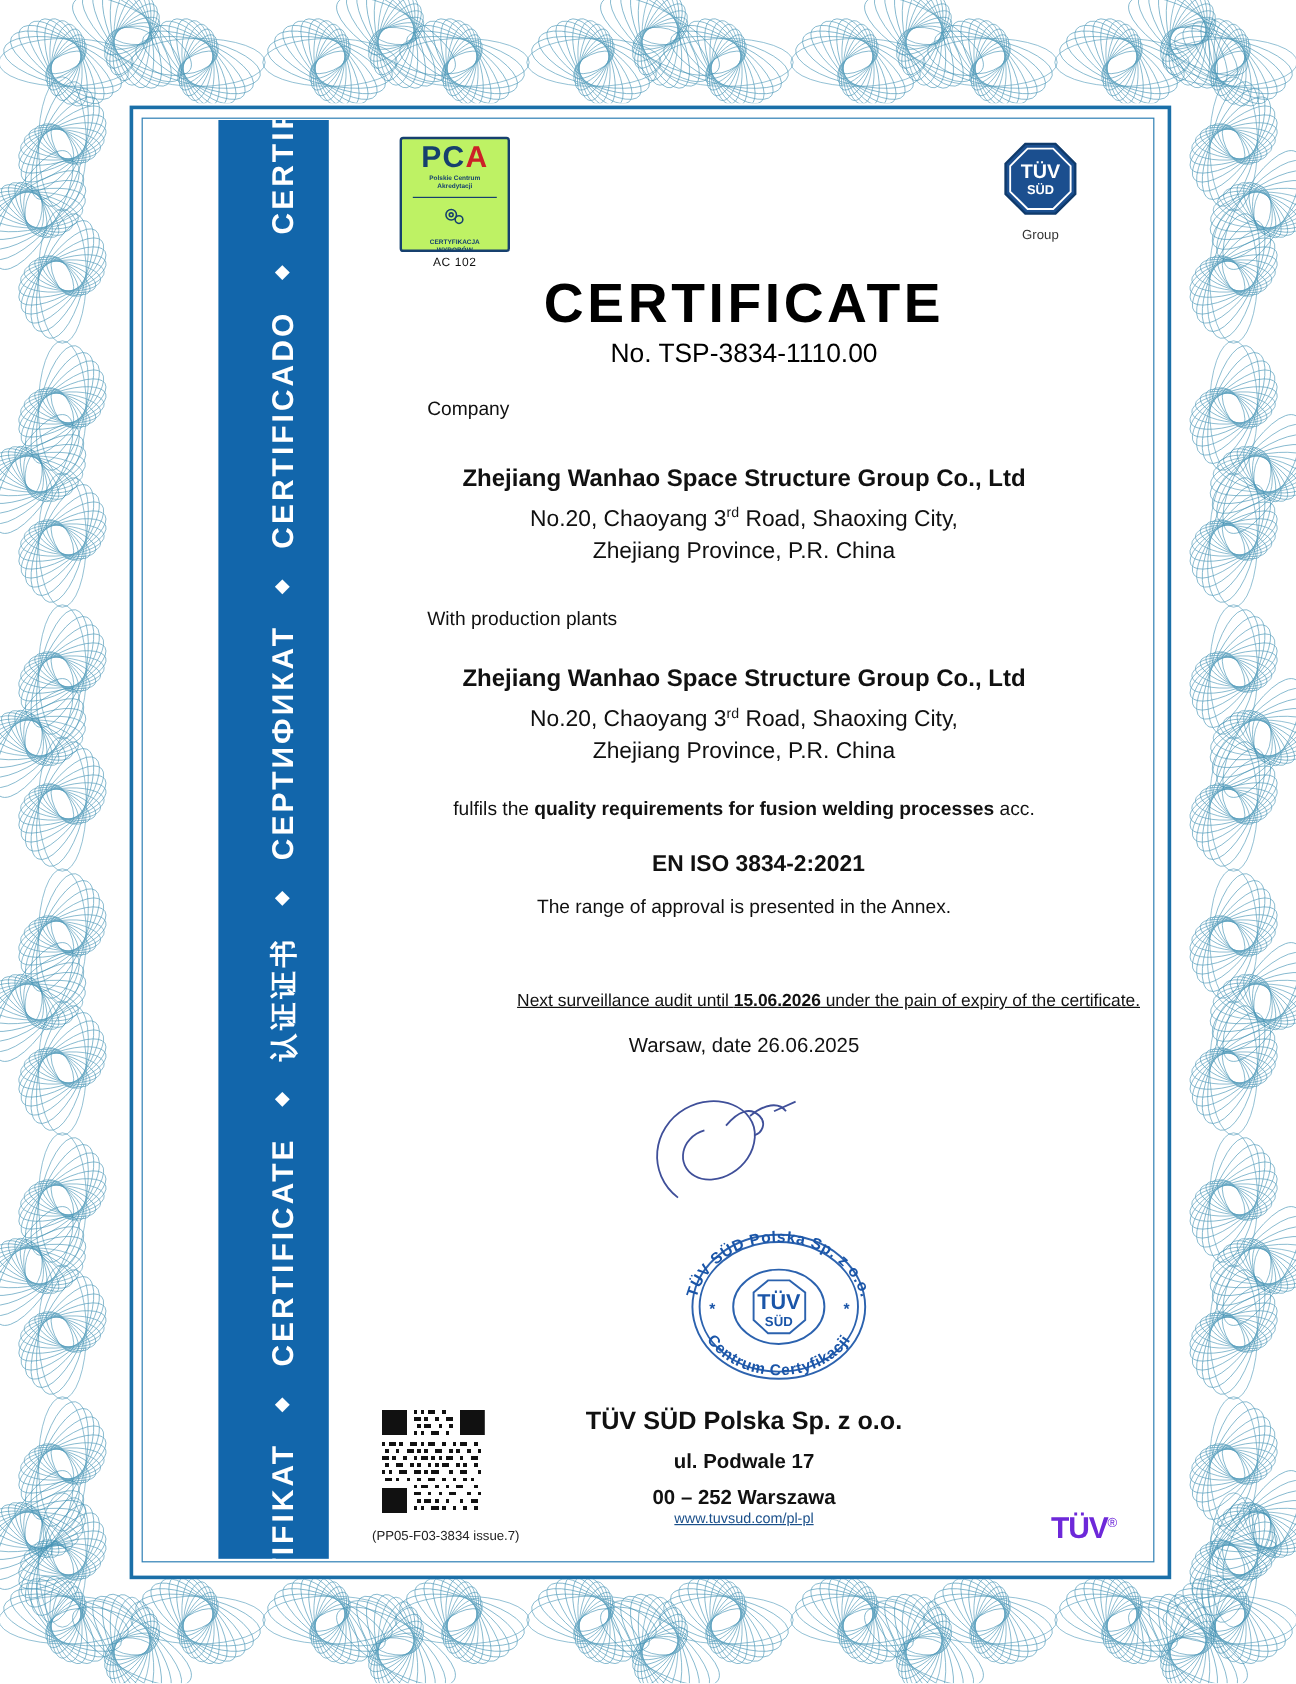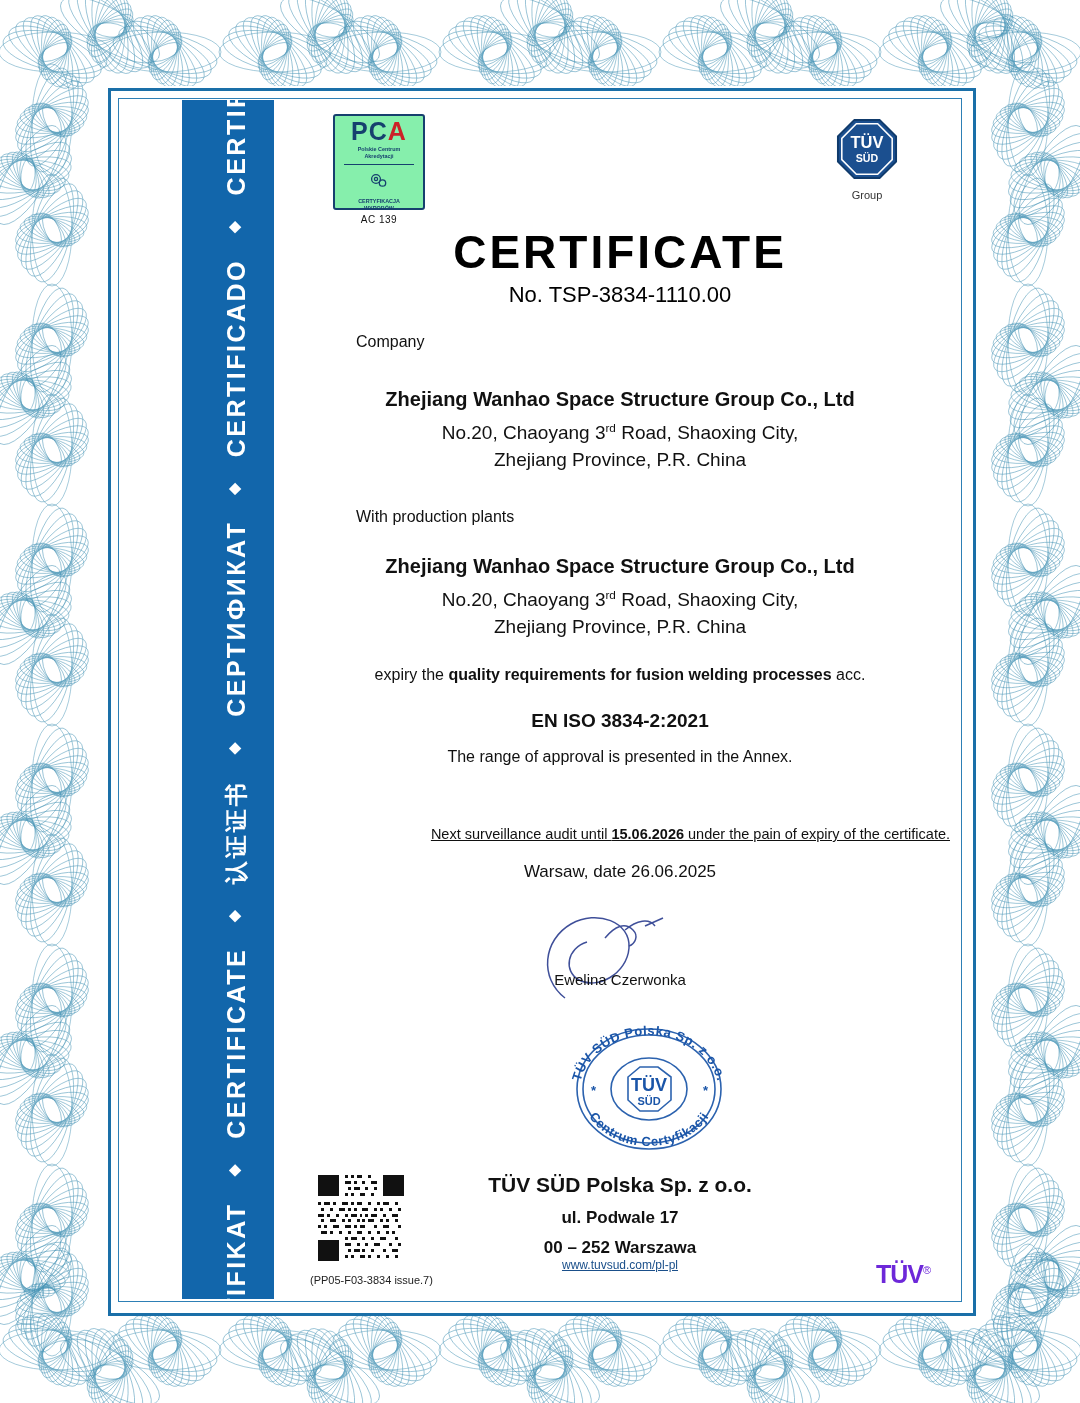--- a/index.html
+++ b/index.html
@@ -101,21 +101,21 @@
     width: 98px;
     text-align: center;
   }
   .pca-box {
     width: 88px;
     height: 92px;
     border: 2px solid #16406e;
     border-radius: 3px;
     margin: 0 auto;
     position: relative;
-    background: #86efac;
+    background: #bef264;
   }
   .pca-word {
     font-weight: bold;
     font-size: 25px;
     letter-spacing: 1px;
     color: #16406e;
     margin-top: 3px;
     line-height: 1;
   }
   .pca-word .red { color: #cc2027; }
@@ -233,21 +233,21 @@
     position: absolute;
     left: 0;
     top: 566px;
     width: 660px;
     text-align: center;
     font-size: 16px;
   }
   .line-fulfils b { font-weight: bold; }
   .standard {
     position: absolute;
-    left: 0;
+    left: 12px;
     top: 610px;
     width: 660px;
     text-align: center;
     font-size: 19px;
     font-weight: bold;
   }
   .line-annex {
     position: absolute;
     left: 0;
     top: 648px;
@@ -504,21 +504,21 @@
             <circle cx="9" cy="10" r="4.4"></circle>
             <circle cx="15.5" cy="14" r="3.2"></circle>
             <circle cx="9" cy="10" r="1.6"></circle>
           </g>
         </svg>
         <div class="pca-sub2">
           <div>CERTYFIKACJA</div>
           <div>WYROBÓW</div>
         </div>
       </div>
-      <div class="pca-ac">AC 139</div>
+      <div class="pca-ac">AC 102</div>
     </div>
 
     <div class="tuv-top">
       <svg class="tuv-oct" viewBox="0 0 64 64">
         <polygon points="19,2 45,2 62,19 62,45 45,62 19,62 2,45 2,19" fill="#1b4f8f" stroke="#0f3a6b" stroke-width="2"></polygon>
         <polygon points="21,6 43,6 58,21 58,43 43,58 21,58 6,43 6,21" fill="none" stroke="#ffffff" stroke-width="1.6"></polygon>
         <text x="32" y="31" text-anchor="middle" fill="#ffffff" font-family="Liberation Sans, sans-serif" font-size="17" font-weight="bold">TÜV</text>
         <text x="32" y="45" text-anchor="middle" fill="#ffffff" font-family="Liberation Sans, sans-serif" font-size="11" font-weight="bold">SÜD</text>
       </svg>
       <div class="tuv-polska">Group</div>
@@ -538,38 +538,37 @@
 
     <div class="lbl-plants">With production plants</div>
     <div class="block-plants">
       <div class="org-name">Zhejiang Wanhao Space Structure Group Co., Ltd</div>
       <div class="org-addr">
         <div><span>No.20, Chaoyang 3</span><sup>rd</sup><span> Road, Shaoxing City,</span></div>
         <div>Zhejiang Province, P.R. China</div>
       </div>
     </div>
 
-    <div class="line-fulfils"><span>expiry the </span><b>quality requirements for fusion welding processes</b><span> acc.</span></div>
+    <div class="line-fulfils"><span>fulfils the </span><b>quality requirements for fusion welding processes</b><span> acc.</span></div>
 
     <div class="standard">EN ISO 3834-2:2021</div>
     <div class="line-annex">The range of approval is presented in the Annex.</div>
     <div class="line-surveillance"><span>Next surveillance audit until </span><b>15.06.2026</b><span> under the pain of expiry of the certificate.</span></div>
     <div class="line-place">Warsaw, date 26.06.2025</div>
 
     <div class="signature-wrap">
       <svg class="sig-svg" width="230" height="110" viewBox="0 0 230 110">
         <g fill="none" stroke="#2b3d8f" stroke-width="1.5" opacity="0.9">
           <path d="M60,98 C34,78 38,40 66,24 C92,9 126,22 124,48 C122,74 92,90 74,80 C58,71 62,48 82,42"></path>
           <path d="M100,38 C110,26 120,22 128,30 C134,36 130,44 124,46"></path>
           <path d="M120,30 C132,20 144,18 150,26"></path>
           <path d="M140,26 L158,18"></path>
         </g>
       </svg>
       <div class="signer">
-        <div>Ewelina Czerwonka</div>
       </div>
     </div>
 
     <svg class="stamp" viewBox="0 0 205 145">
       <defs>
         <path id="arcTop" d="M34,78 A70,58 0 0 1 174,78"></path>
         <path id="arcBot" d="M36,75 A68,56 0 0 0 172,75"></path>
       </defs>
       <g stroke="#1a55a8" fill="none" stroke-width="1.6" opacity="0.92">
         <ellipse cx="104" cy="74" rx="72" ry="60"></ellipse>

